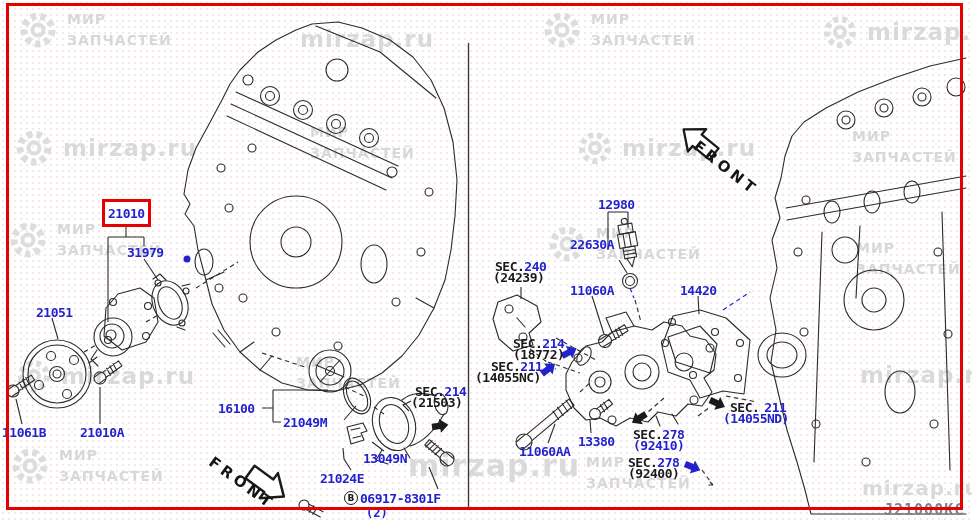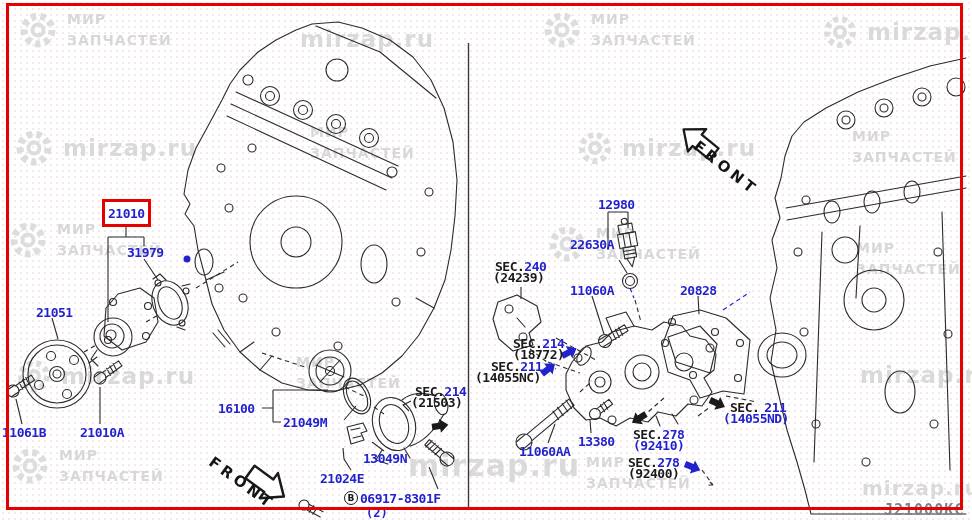--- a/index.html
+++ b/index.html
@@ -468,21 +468,21 @@
 
   <div class="plabel" style="left:598px;top:198px">12980</div>
   <div class="plabel" style="left:570px;top:238px">22630A</div>
 
   <div class="sec" style="left:493px;top:261px">
     <span class="l1" style="padding-left:2px"><span class="pfx">SEC.</span><span class="num">240</span></span>
     <span class="l2 sub-black">(24239)</span>
   </div>
 
   <div class="plabel" style="left:570px;top:284px">11060A</div>
-  <div class="plabel" style="left:680px;top:284px">20828</div>
+  <div class="plabel" style="left:680px;top:284px">14420</div>
 
   <div class="sec" style="left:513px;top:338px">
     <span class="l1"><span class="pfx">SEC.</span><span class="num">214</span></span>
     <span class="l2 sub-black">(18772)</span>
   </div>
   <div class="sec" style="left:475px;top:361px">
     <span class="l1" style="padding-left:16px"><span class="pfx">SEC.</span><span class="num">211</span></span>
     <span class="l2 sub-black">(14055NC)</span>
   </div>
 

